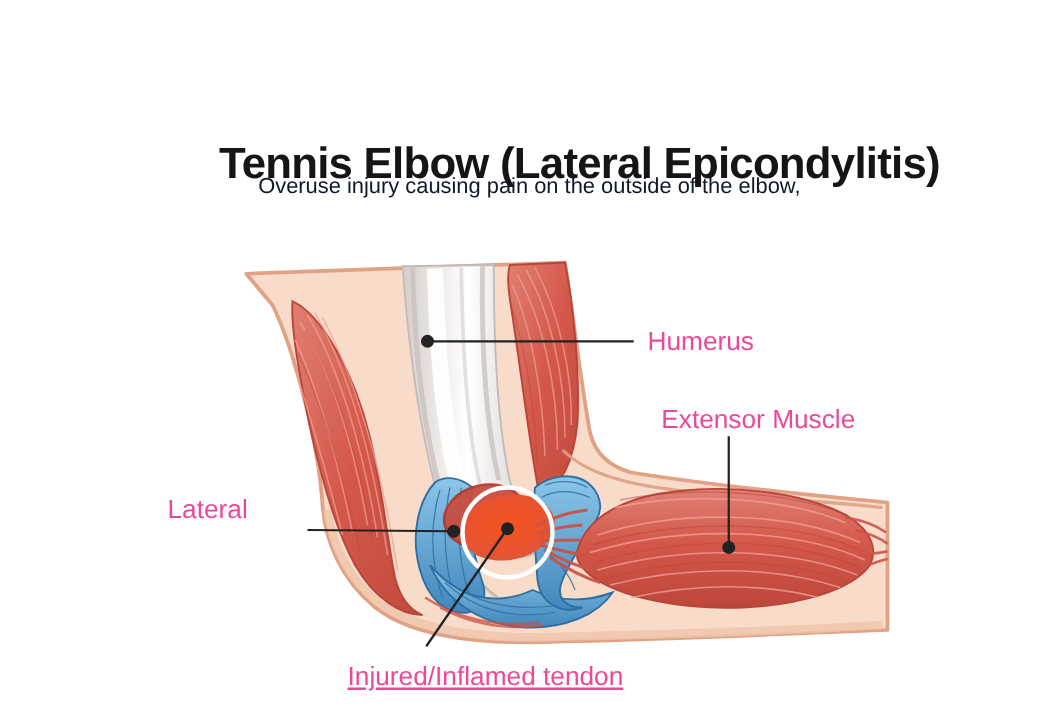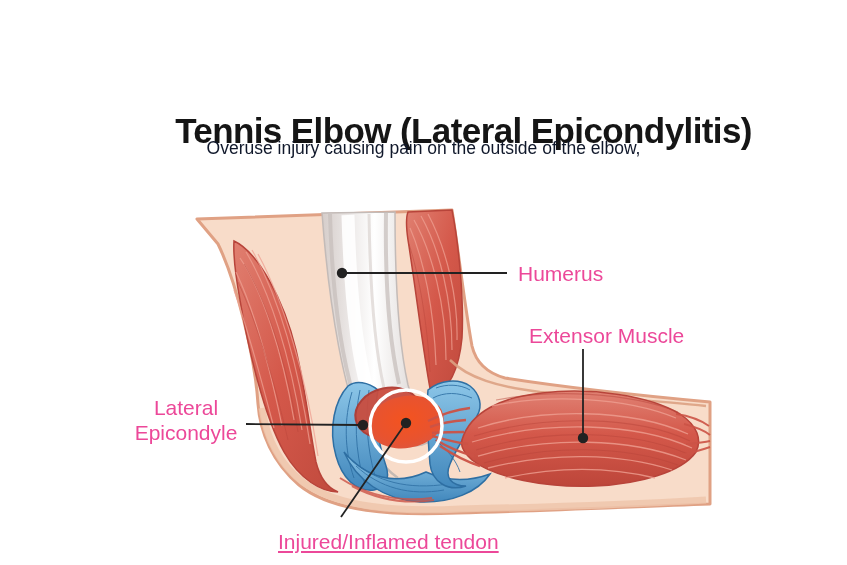--- a/index.html
+++ b/index.html
@@ -11,21 +11,21 @@
   .logo-text{margin:15px 0 0 7px;font-weight:700;font-size:15px;line-height:16px;letter-spacing:-0.2px;}
   
   .title{position:absolute;top:88px;left:0;width:100%;text-align:center;
          font-size:35px;font-weight:800;color:#151515;letter-spacing:-0.6px;padding-left:40px;}
   .subtitle{position:absolute;top:137px;left:0;width:100%;text-align:center;
             font-size:17.5px;line-height:23.5px;color:#0f172a;}
   
   .dlabel{position:absolute;font-size:21px;color:#ec4899;white-space:nowrap;}
   .lbl-humerus{left:518px;top:262px;}
   .lbl-extensor{left:517px;top:324px;margin-left:12px;}
-  .lbl-lateral{left:134px;top:395px;width:104px;text-align:center;line-height:25px;white-space:normal;}
+  .lbl-lateral{left:134px;top:395px;width:104px;line-height:25px;white-space:normal;}
   .lbl-injured{left:278px;top:530px;text-decoration:underline;}
   svg{position:absolute;left:0;top:0;}
 </style>
 </head>
 <body>
 
 <div class="page">
 
 
   <h1 class="title">Tennis Elbow (Lateral Epicondylitis)</h1>
@@ -208,17 +208,16 @@
       <circle cx="363" cy="425" r="5.2" fill="#222222"></circle>
       <line x1="403" y1="427" x2="341" y2="517" stroke-width="1.8" stroke="#222222"></line>
       <circle cx="406" cy="423" r="5.2" fill="#222222"></circle>
     </g>
   </svg>
 
   <div class="dlabel lbl-humerus">Humerus</div>
   <div class="dlabel lbl-extensor">Extensor Muscle</div>
   <div class="dlabel lbl-lateral">
     <div>Lateral</div>
-    <div>Epicondyle</div>
   </div>
   <div class="dlabel lbl-injured">Injured/Inflamed tendon</div>
 
 </div>
 
 </body></html>

